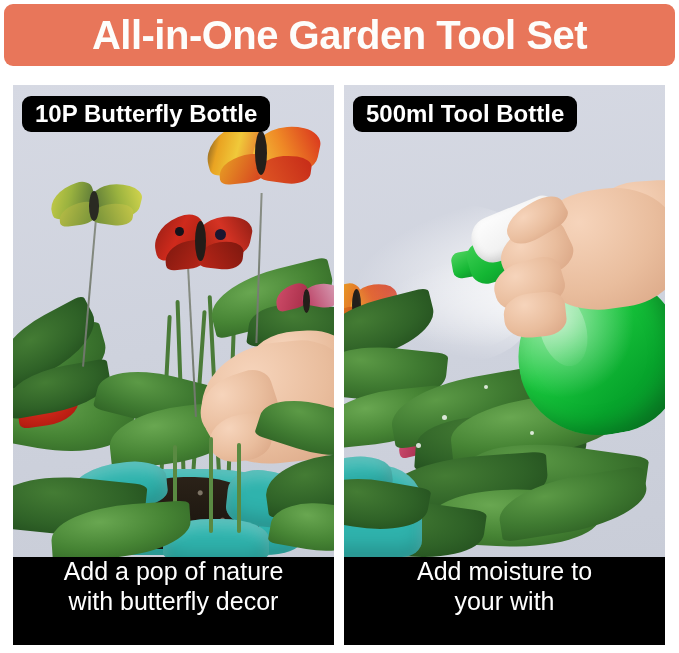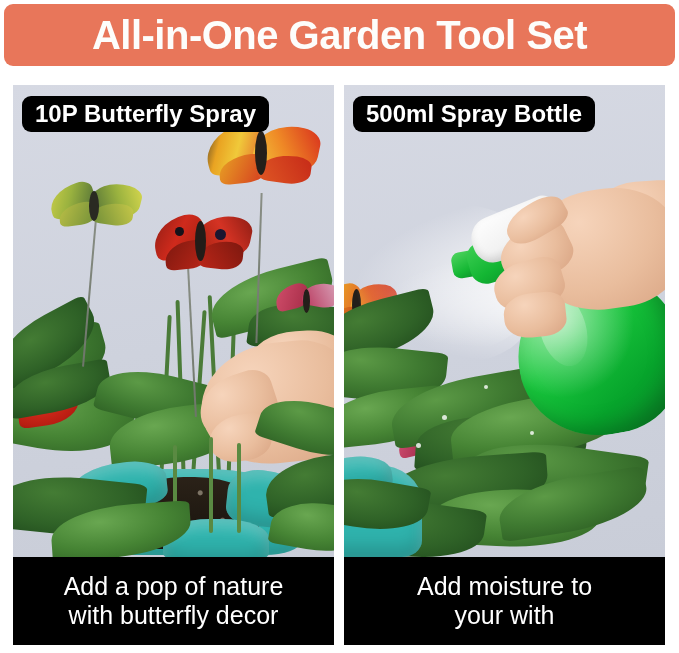--- a/index.html
+++ b/index.html
@@ -95,21 +95,20 @@
 
   
   .caption {
     position: absolute;
     left: 0;
     bottom: 0;
     width: 321px;
     height: 88px;
     background: #000000;
     display: flex;
-    align-items: center;
     justify-content: center;
     text-align: center;
   }
   .caption-text {
     color: #ffffff;
     font-size: 25px;
     font-weight: normal;
     line-height: 1.18;
     padding: 0 6px;
     white-space: pre-line;
@@ -276,21 +275,21 @@
         <div class="stem" style="left:224px; top:358px; width:4px; height:90px; z-index:27; background:#5a8a42;"></div>
 
         <div class="leaf dark" style="left:-18px; top:392px; width:150px; height:58px; transform:rotate(6deg); z-index:28;"></div>
         <div class="leaf b" style="left:38px; top:420px; width:140px; height:52px; transform:rotate(-4deg); z-index:29;"></div>
         <div class="leaf" style="left:246px; top:318px; width:112px; height:50px; transform:rotate(18deg); z-index:28;"></div>
         <div class="leaf dark" style="left:252px; top:372px; width:108px; height:54px; transform:rotate(-8deg); z-index:28;"></div>
         <div class="leaf b" style="left:258px; top:418px; width:98px; height:48px; transform:rotate(10deg); z-index:29;"></div>
       </div>
 
       <div class="pill">
-        <span class="pill-text">10P Butterfly Spray</span>
+        <span class="pill-text">10P Butterfly Bottle</span>
       </div>
 
       <div class="caption">
         <span class="caption-text">Add a pop of nature
 with butterfly decor</span>
       </div>
     </div>
 
     <div class="panel">
 
@@ -351,21 +350,21 @@
         <div class="droplet" style="left:140px; top:300px; width:4px; height:4px; z-index:25;"></div>
         <div class="droplet" style="left:72px; top:358px; width:5px; height:5px; z-index:25;"></div>
         <div class="droplet" style="left:186px; top:346px; width:4px; height:4px; z-index:25;"></div>
 
         <div class="planter" style="left:-34px; top:380px; width:112px; height:92px; border-radius:30% 40% 18% 18%; z-index:21;"></div>
         <div class="planter" style="left:-30px; top:372px; width:78px; height:40px; border-radius:48% 50% 30% 34%; transform:rotate(-8deg); z-index:22;"></div>
         <div class="leaf dark" style="left:-34px; top:394px; width:118px; height:50px; transform:rotate(10deg); z-index:23;"></div>
       </div>
 
       <div class="pill">
-        <span class="pill-text">500ml Spray Bottle</span>
+        <span class="pill-text">500ml Tool Bottle</span>
       </div>
 
       <div class="caption">
         <span class="caption-text">Add moisture to
 your with</span>
       </div>
     </div>
 
   </div>
 </div>

